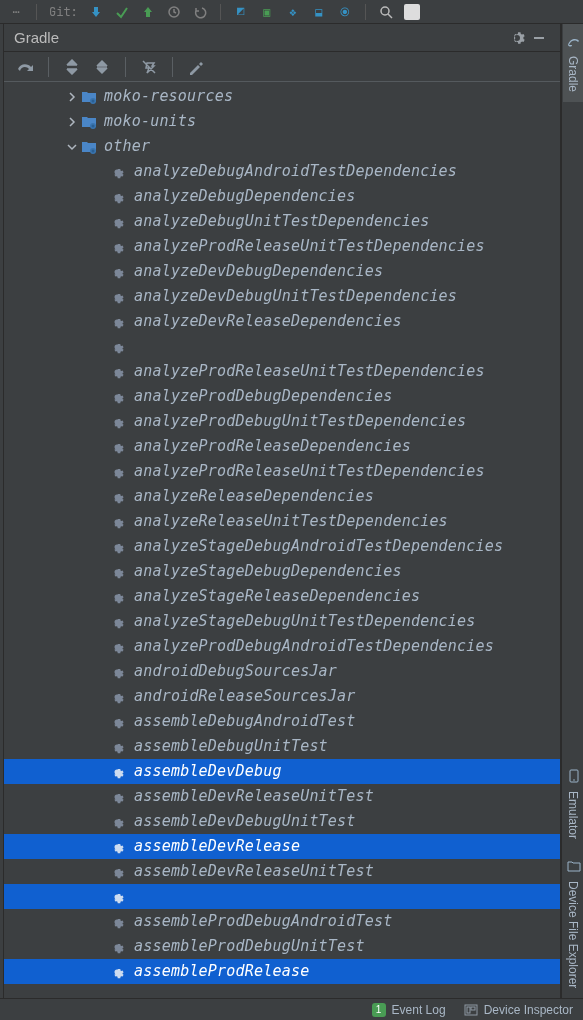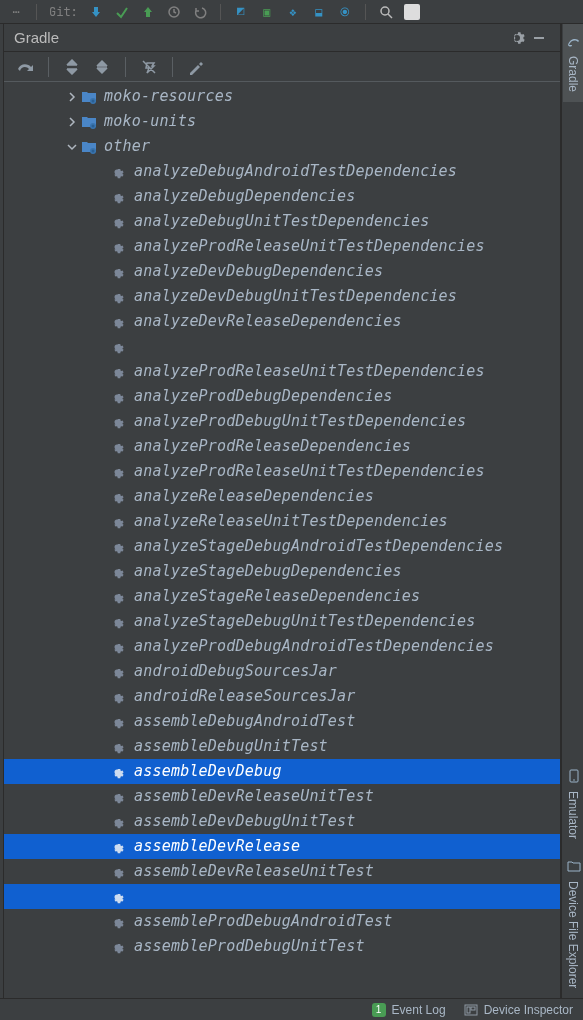--- a/index.html
+++ b/index.html
@@ -540,20 +540,29 @@
           </div>
           <div class="row">
             <span class="pad" style="width:104px"></span>
             <span class="gear-ico">
               <svg width="14" height="14" viewBox="0 0 14 14">
                 <path fill="#7c8798" d="M7 4.5A2.5 2.5 0 107 9.5 2.5 2.5 0 007 4.5zM12.6 8.1l1-.7-1-1.8-1.2.4a4 4 0 00-.9-.5L10.3 4H7.7l-.2 1.5a4 4 0 00-.9.5L5.4 5.6l-1 1.8 1 .7a4 4 0 000 1l-1 .7 1 1.8 1.2-.4c.3.2.6.4.9.5l.2 1.5h2.6l.2-1.5c.3-.1.6-.3.9-.5l1.2.4 1-1.8-1-.7a4 4 0 000-1z"></path>
               </svg>
             </span>
             <span class="label">assembleProdDebugUnitTest</span>
           </div>
+          <div class="row sel">
+            <span class="pad" style="width:104px"></span>
+            <span class="gear-ico">
+              <svg width="14" height="14" viewBox="0 0 14 14">
+                <path fill="#cddcf0" d="M7 4.5A2.5 2.5 0 107 9.5 2.5 2.5 0 007 4.5zM12.6 8.1l1-.7-1-1.8-1.2.4a4 4 0 00-.9-.5L10.3 4H7.7l-.2 1.5a4 4 0 00-.9.5L5.4 5.6l-1 1.8 1 .7a4 4 0 000 1l-1 .7 1 1.8 1.2-.4c.3.2.6.4.9.5l.2 1.5h2.6l.2-1.5c.3-.1.6-.3.9-.5l1.2.4 1-1.8-1-.7a4 4 0 000-1z"></path>
+              </svg>
+            </span>
+            <span class="label">assembleProdRelease</span>
+          </div>
         </div>
     </div>
 
     <div class="rightstrip">
       <div class="vtab gradle">
         <span class="vicon">
           <svg width="16" height="16" viewBox="0 0 16 16">
               <path d="M3 11c2-7 9-7 11-4l-1 1c-1-2-7-3-9 3h3c0 2-3 2-4 0z" fill="#9ab3c8"></path>
             </svg>
         </span>

